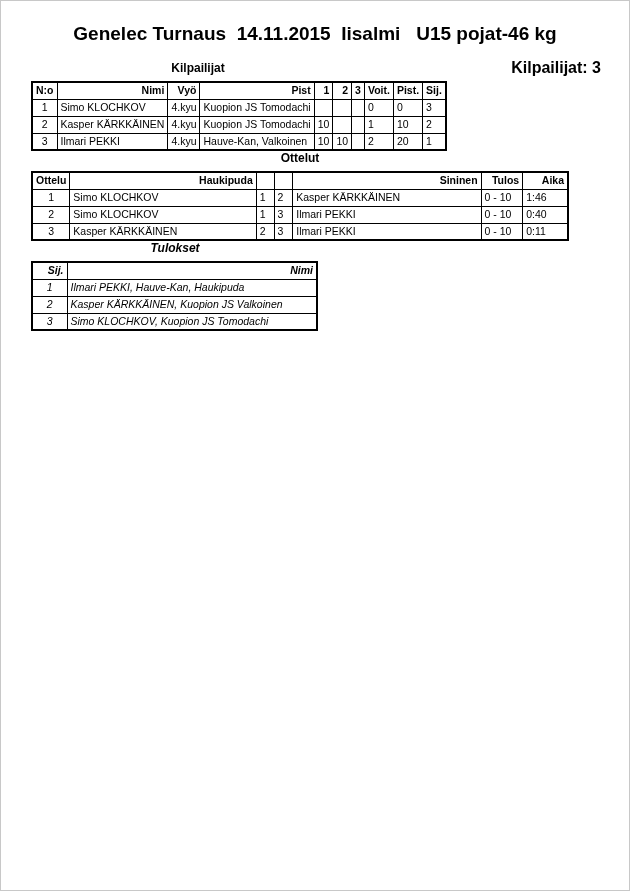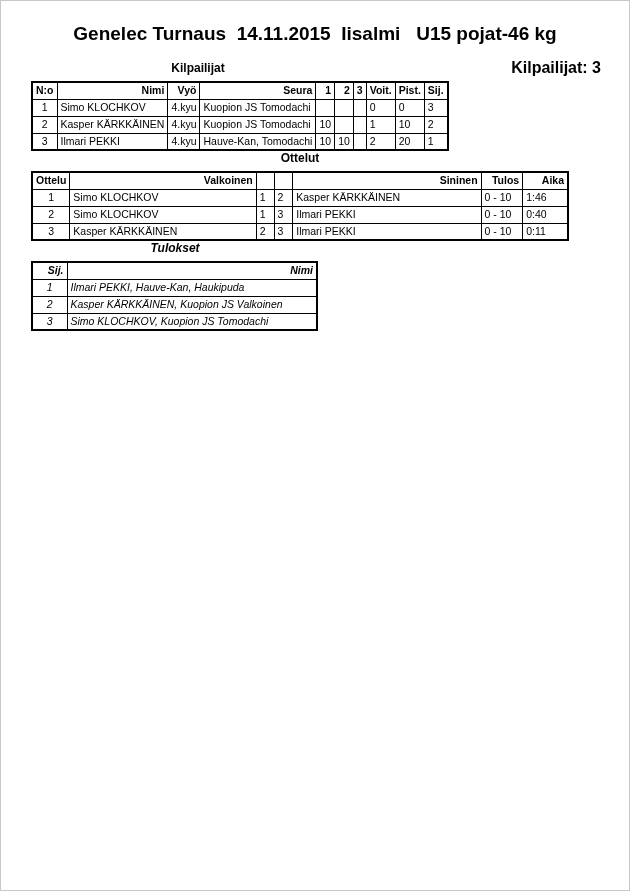--- a/index.html
+++ b/index.html
@@ -80,21 +80,21 @@
           <col style="width:20px">
         <col style="width:25px">
           <col style="width:24px">
           <col style="width:27px">
       </colgroup>
       <thead>
         <tr>
           <th class="al">N:o</th>
           <th>Nimi</th>
           <th>Vyö</th>
-          <th>Seura</th>
+          <th>Pist</th>
           <th>1</th>
           <th>2</th>
           <th>3</th>
           <th class="al">Voit.</th>
           <th class="al">Pist.</th>
           <th>Sij.</th>
         </tr>
       </thead>
       <tbody>
         <tr>
@@ -118,21 +118,21 @@
           <td></td>
           <td></td>
           <td>1</td>
           <td>10</td>
           <td>2</td>
         </tr>
         <tr>
           <td class="ac">3</td>
           <td>Ilmari PEKKI</td>
           <td>4.kyu</td>
-          <td>Hauve-Kan, Tomodachi</td>
+          <td>Hauve-Kan, Valkoinen</td>
           <td>10</td>
           <td>10</td>
           <td></td>
           <td>2</td>
           <td>20</td>
           <td>1</td>
         </tr>
       </tbody>
     </table>
   </div>
@@ -145,21 +145,21 @@
           <col style="width:190px">
           <col style="width:18px">
           <col style="width:19px">
         <col style="width:192px">
           <col style="width:42px">
           <col style="width:46px">
       </colgroup>
       <thead>
         <tr>
           <th class="al">Ottelu</th>
-          <th>Valkoinen</th>
+          <th>Haukipuda</th>
           <th></th>
           <th></th>
           <th>Sininen</th>
           <th>Tulos</th>
           <th>Aika</th>
         </tr>
       </thead>
       <tbody>
         <tr>
           <td class="ac">1</td>

